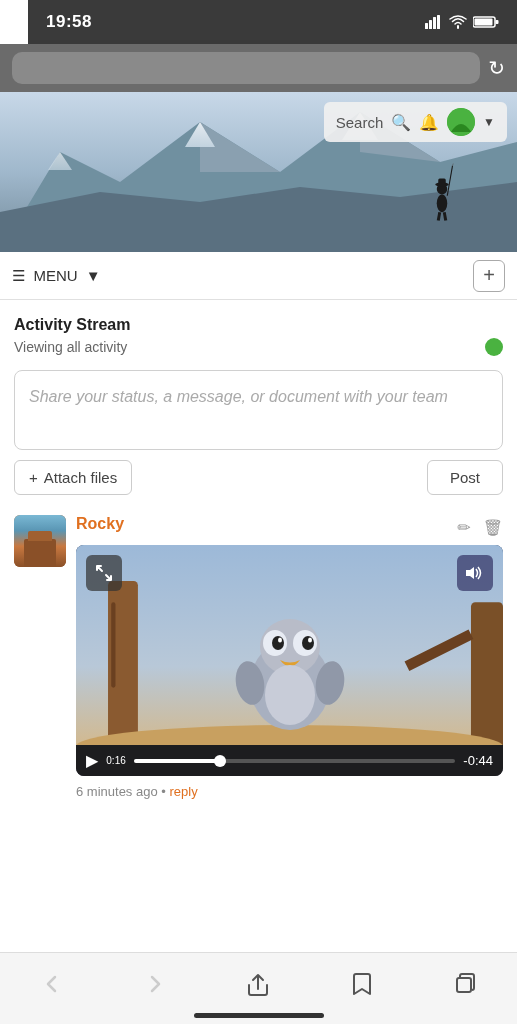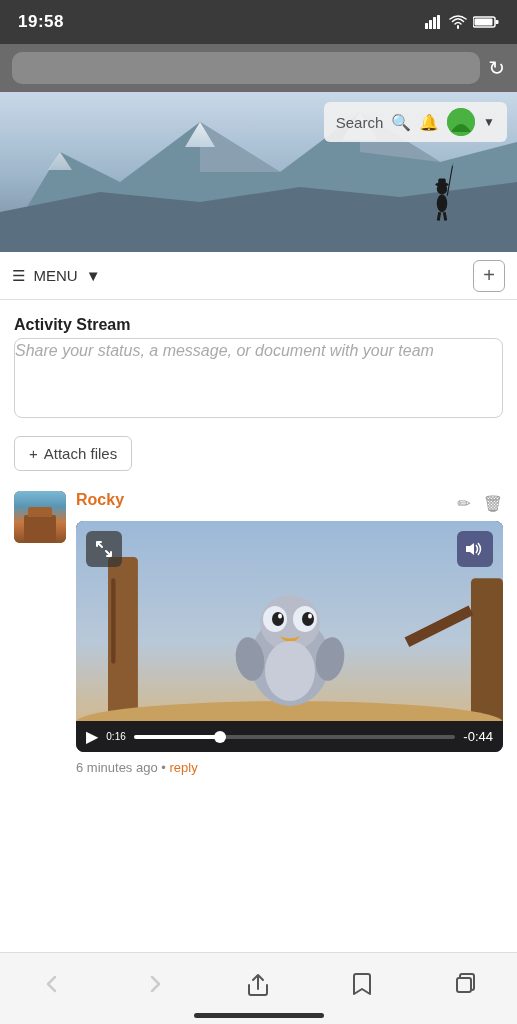--- a/index.html
+++ b/index.html
@@ -14,20 +14,21 @@
 
     
     .status-bar {
       background: #3a3a3a;
       color: #fff;
       display: flex;
       justify-content: space-between;
       align-items: center;
       padding: 8px 18px;
       height: 44px;
+      margin-left: 28px;
     }
     .status-time {
       font-size: 17px;
       font-weight: 600;
       letter-spacing: 0.5px;
     }
     .status-icons {
       display: flex;
       align-items: center;
       gap: 6px;
@@ -148,22 +149,23 @@
       width: 18px;
       height: 18px;
       border-radius: 50%;
       background: #4ab240;
     }
 
     
     .post-input-area {
       border: 1px solid #d0d0d0;
       border-radius: 8px;
+      padding: 14px;
       min-height: 80px;
-      margin-bottom: 18px;
+      margin-bottom: 10px;
     }
     .post-placeholder {
       font-size: 16px;
       color: #aaa;
       font-style: italic;
       line-height: 1.5;
     }
 
     
     .action-row {
@@ -511,30 +513,35 @@
     <span>MENU</span>
     <span>▼</span>
   </button>
   <button class="plus-btn">+</button>
 </div>
 
 <div class="main-content">
 
   <h1 class="page-title">Activity Stream</h1>
 
+  <div class="subtitle-row">
+    <span class="subtitle">Viewing all activity</span>
+    <div class="green-dot"></div>
+  </div>
 
   <div class="post-input-area">
     <span class="post-placeholder">Share your status, a message, or document with your team</span>
   </div>
 
   <div class="action-row">
     <button class="attach-btn">
       <span>+</span>
       <span>Attach files</span>
     </button>
+    <button class="post-btn">Post</button>
   </div>
 
   <div class="activity-item">
 
     <div class="avatar-img">
       <div class="avatar-landscape">
         <div class="mesa"></div>
       </div>
     </div>
 

